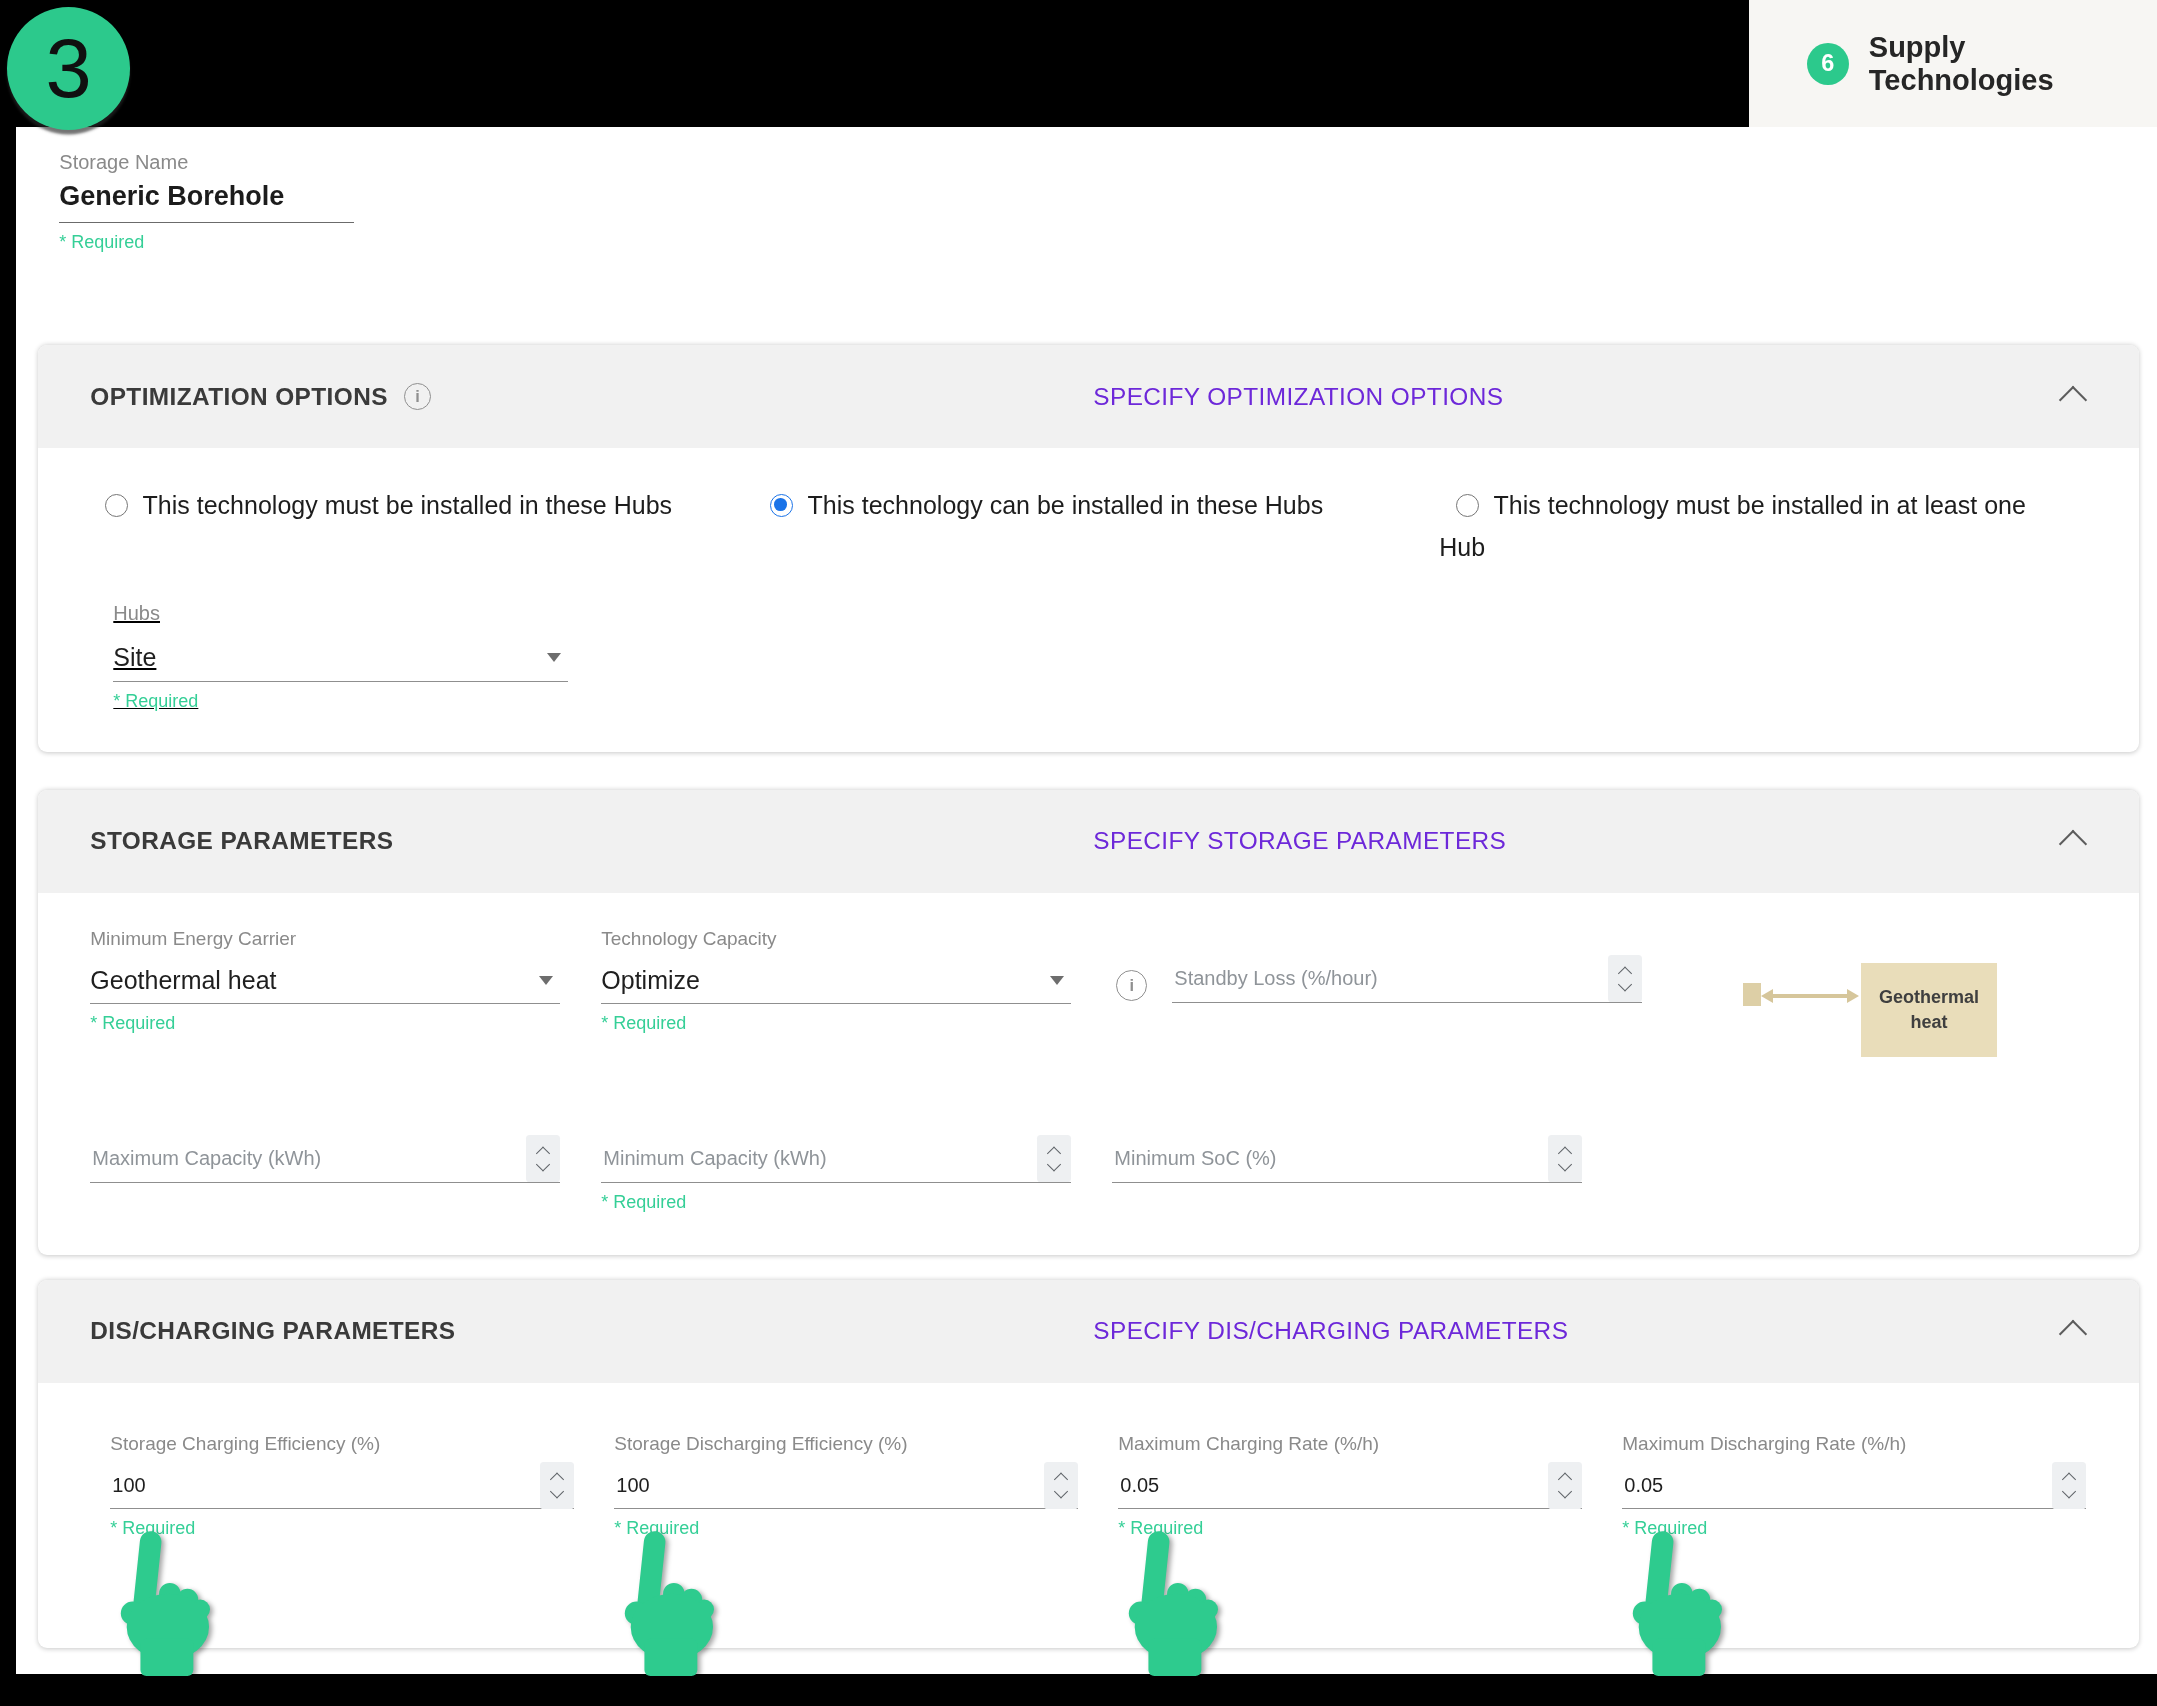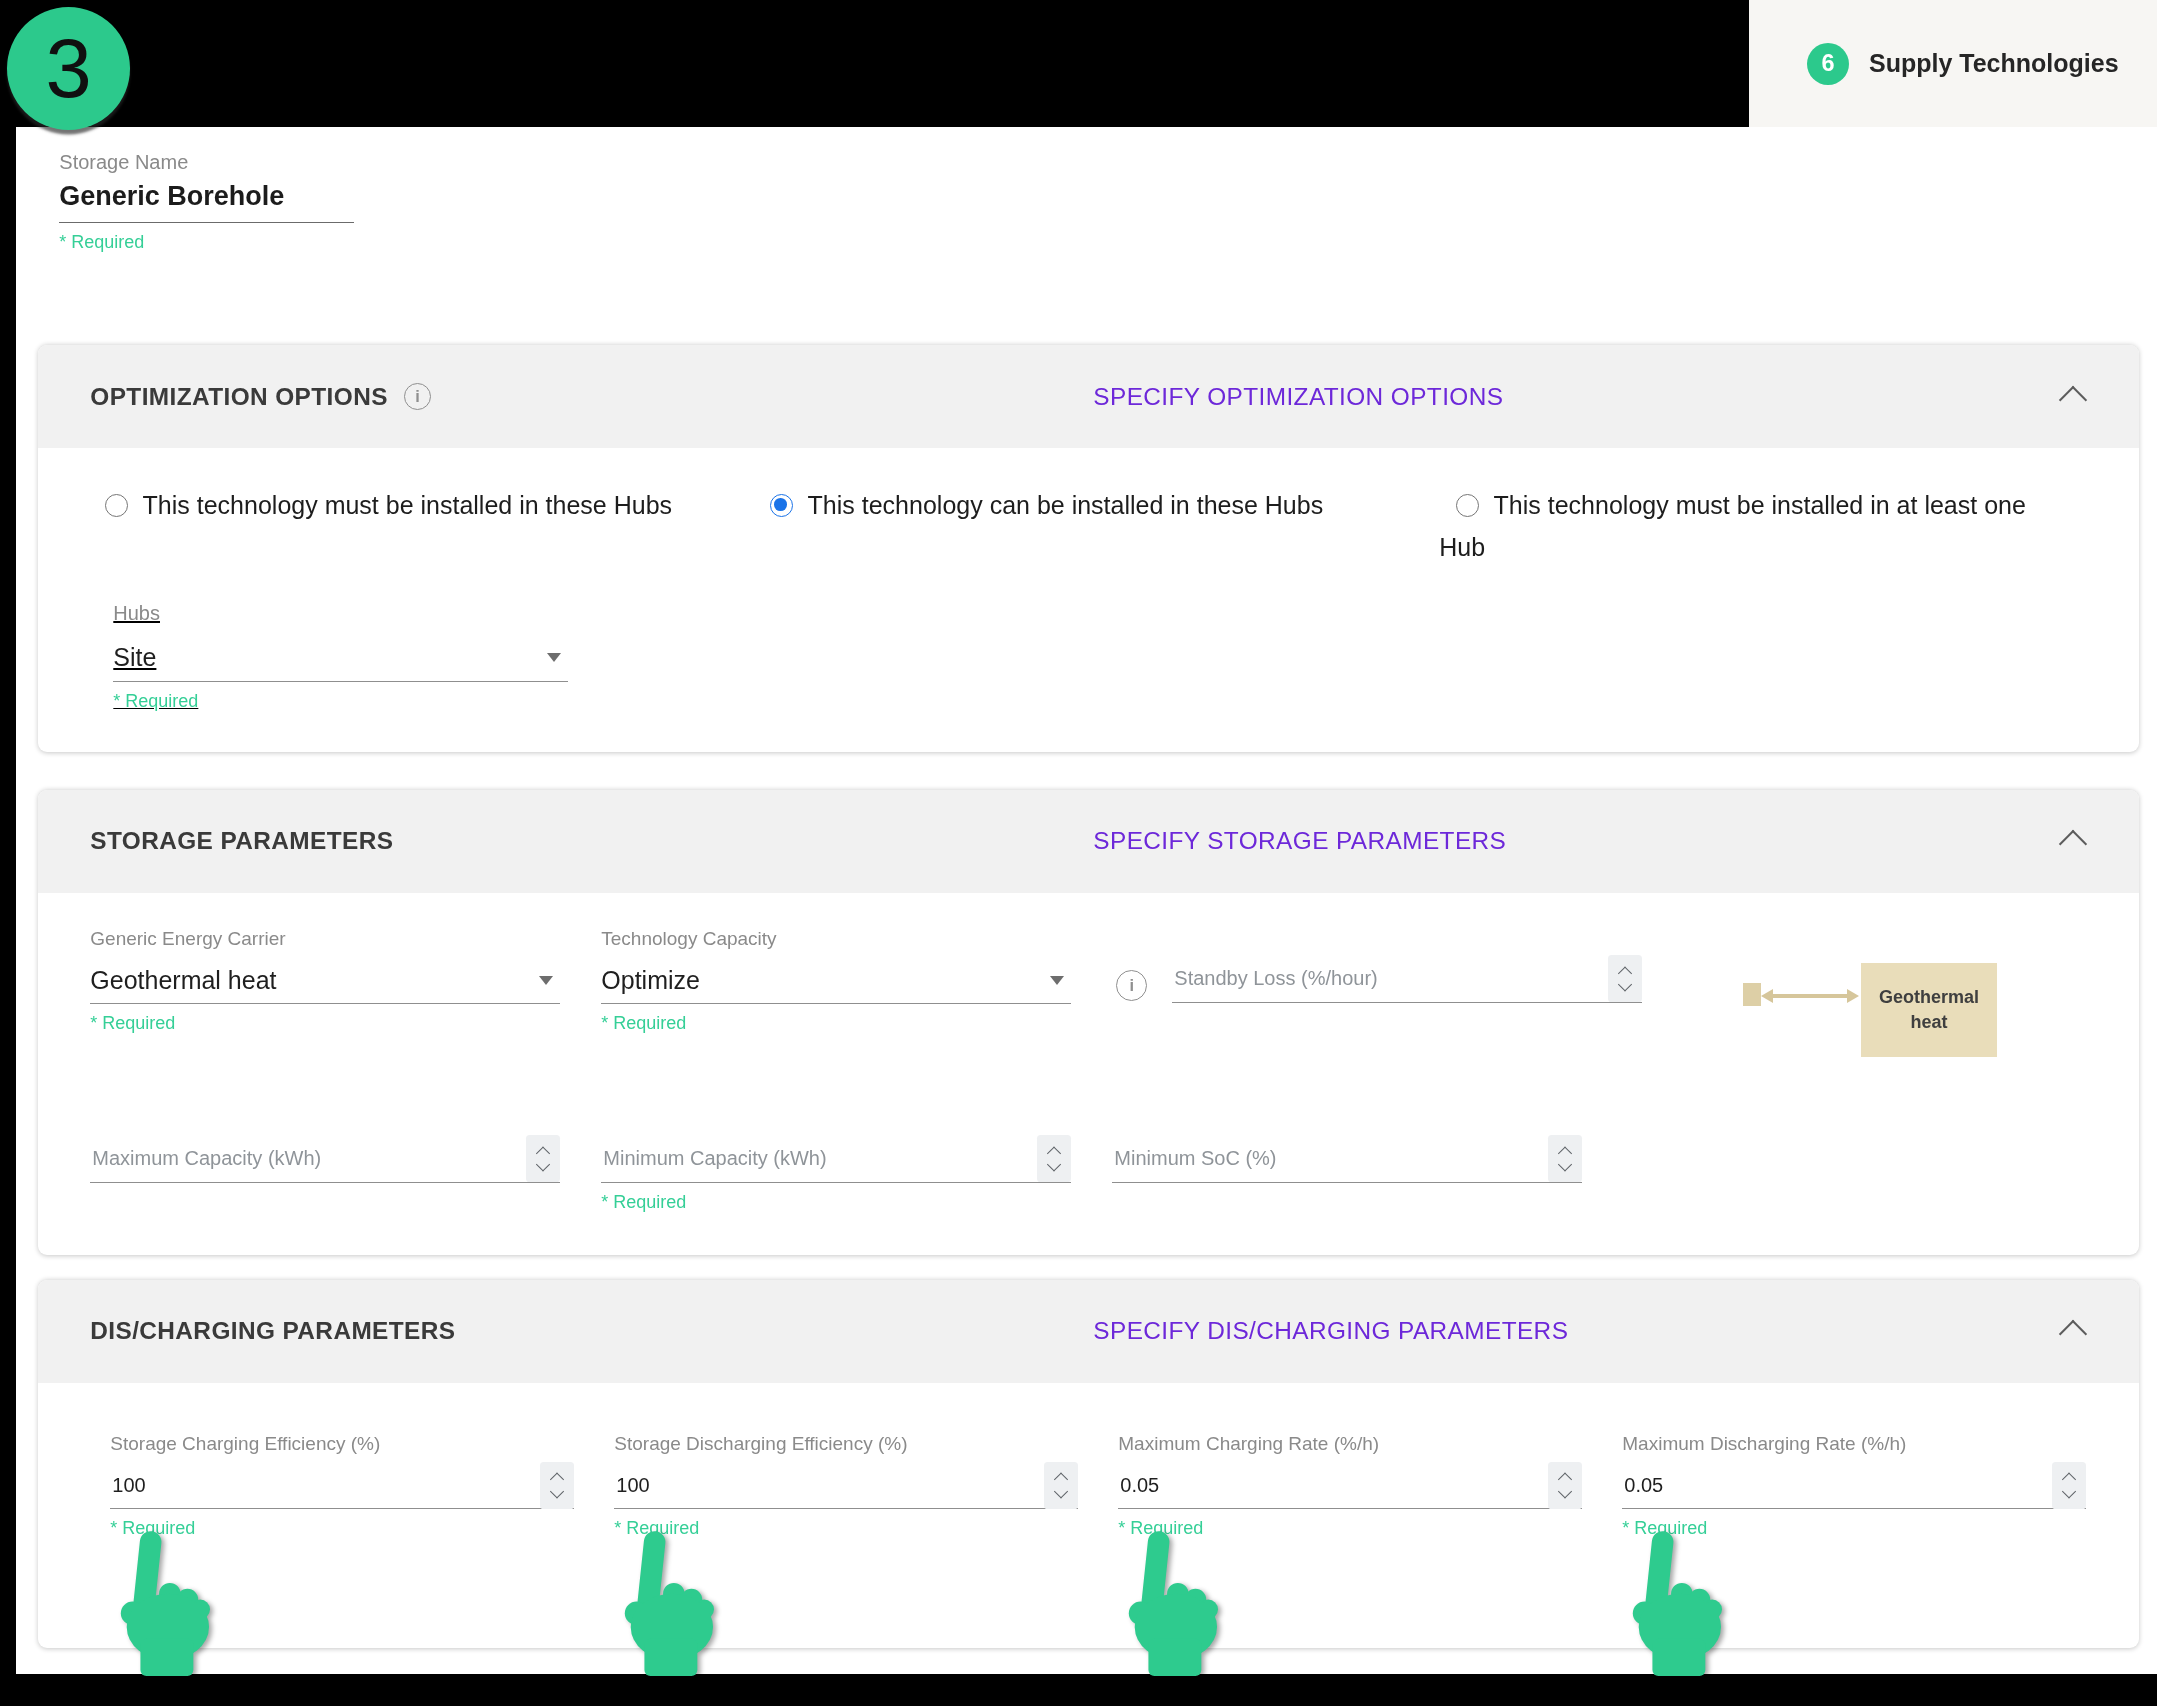--- a/index.html
+++ b/index.html
@@ -5,21 +5,21 @@
   html,body{margin:0;padding:0;background:#000;}
   *{box-sizing:border-box;font-family:"Liberation Sans","DejaVu Sans",sans-serif;}
   .frame{position:relative;width:2157px;height:1706px;background:#000;overflow:hidden;}
 
   
   .topbar{position:absolute;left:0;top:0;width:2157px;height:127px;background:#000;}
   .tab-panel{position:absolute;right:0;top:0;width:408px;height:127px;background:#f7f6f3;
              display:flex;align-items:center;padding-left:58px;gap:20px;}
   .badge-circle{width:42px;height:42px;border-radius:50%;background:#2cc98c;color:#fff;
                 display:flex;align-items:center;justify-content:center;font-size:23.5px;font-weight:700;}
-  .tab-label{font-size:25px;font-weight:700;color:#262626;}
+  .tab-label{font-size:29px;font-weight:700;color:#262626;}
   .step-circle{position:absolute;left:7.2px;top:7.2px;width:123px;height:123px;border-radius:50%;
                background:#2cc98c;display:flex;align-items:center;justify-content:center;
                font-size:83px;color:#101010;box-shadow:0 4.5px 2.7px rgba(40,40,40,.65);z-index:30;}
 
   
   .content{position:absolute;left:16.3px;top:127px;width:2141px;height:1547px;background:#fff;}
 
   .name-block{padding:23.5px 0 0 43px;}
   .tiny-label{font-size:20px;color:#8a8a8a;line-height:23.5px;}
   .name-value{font-size:27px;font-weight:700;color:#1c1c1c;line-height:34px;margin-top:5.4px;
@@ -151,21 +151,21 @@
 
     <div class="card card-storage">
       <div class="card-header">
         <span class="card-title">STORAGE PARAMETERS</span>
         <span class="card-subtitle">SPECIFY STORAGE PARAMETERS</span>
         <span class="collapse-chevron"></span>
       </div>
 
       <div class="sp-row1">
         <div class="field">
-          <div class="tiny-label">Generic Energy Carrier</div>
+          <div class="tiny-label">Minimum Energy Carrier</div>
           <div class="vrow">
             <span class="sel-value">Geothermal heat</span>
             <span class="caret"></span>
           </div>
           <div class="required">* Required</div>
         </div>
         <div class="gapA"></div>
         <div class="field">
           <div class="tiny-label">Technology Capacity</div>
           <div class="vrow">

